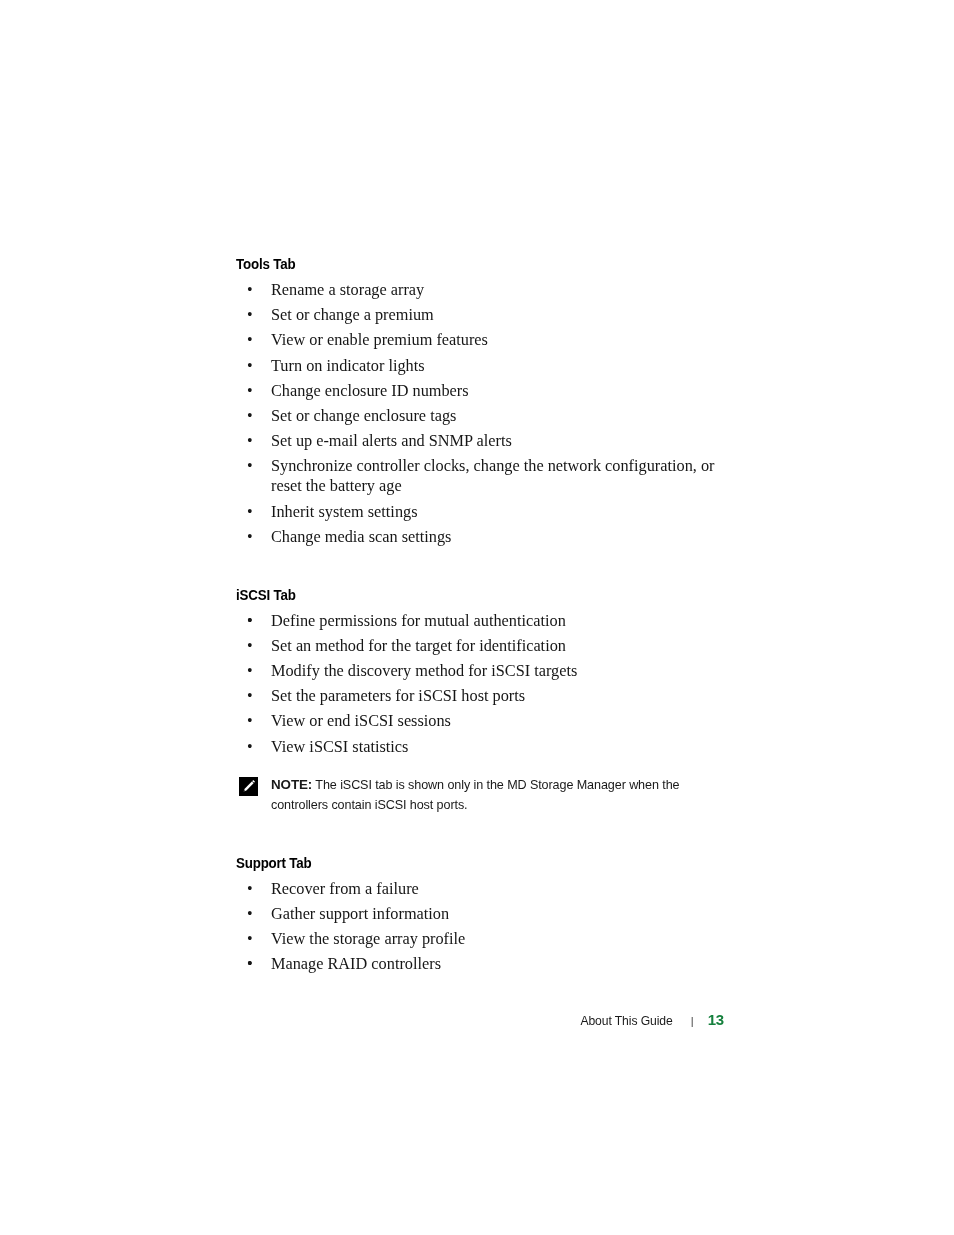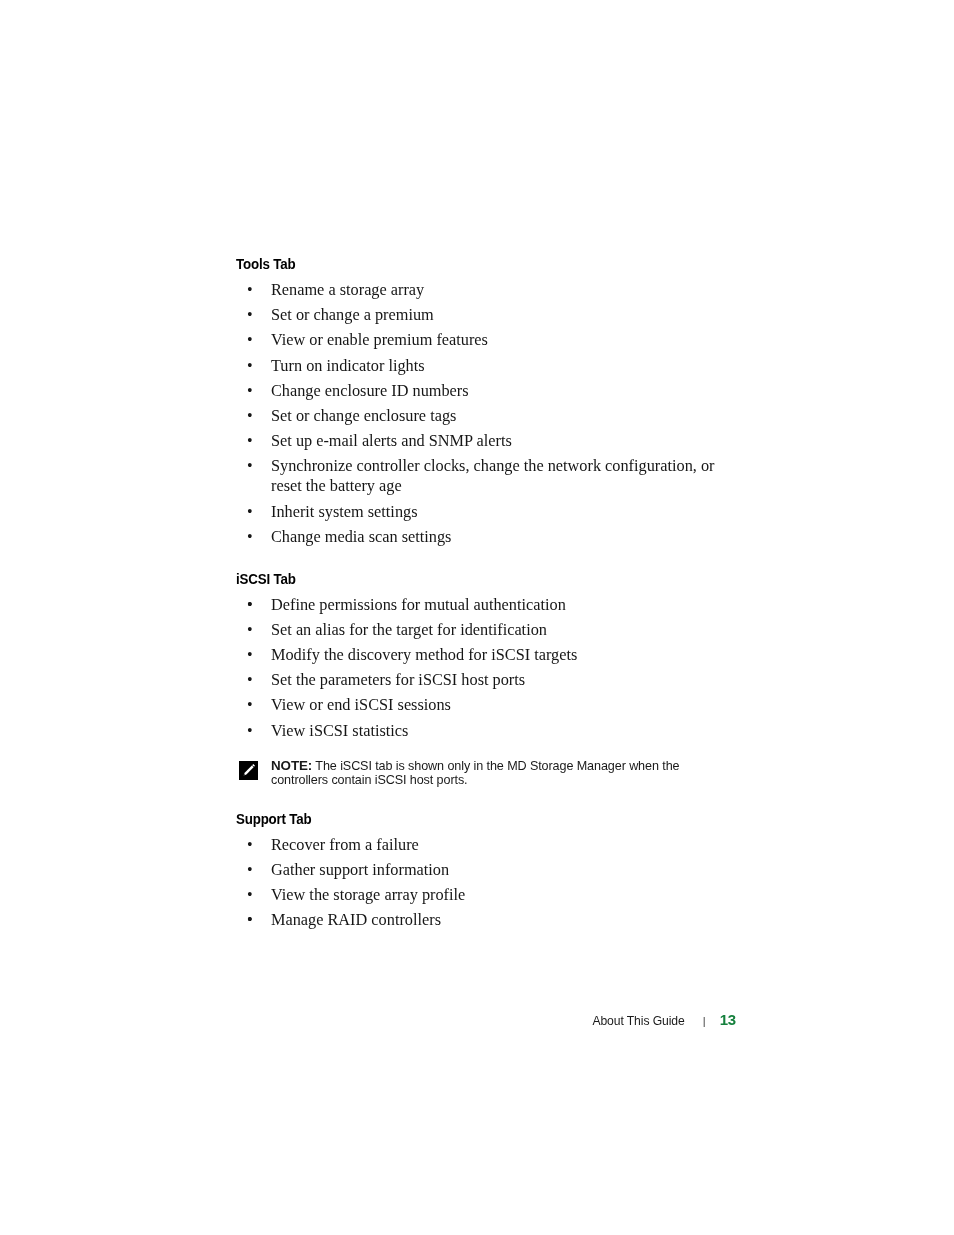--- a/index.html
+++ b/index.html
@@ -36,21 +36,21 @@
     font-weight: bold;
     font-size: 14.5px;
     line-height: 18px;
     letter-spacing: -0.2px;
     color: #000000;
     transform: scaleX(0.92);
     transform-origin: left center;
     margin: 0 0 7px 0;
   }
   .section-block + .section-block {
-    margin-top: 23px;
+    margin-top: 39px;
   }
 
   
   .bullet-list {
     list-style: none;
     margin: 0;
     padding: 0;
   }
   .bullet-item {
     position: relative;
@@ -86,33 +86,33 @@
     height: 19px;
     background: #000000;
     display: block;
   }
   .note-icon svg {
     display: block;
   }
   .note-text {
     font-family: "Liberation Sans", sans-serif;
     font-size: 12.6px;
-    line-height: 14px;
+    line-height: 20px;
     color: #1a1a1a;
     letter-spacing: -0.1px;
   }
   .note-text .note-label {
     font-weight: bold;
     font-size: 13.4px;
   }
 
   
   .footer {
     position: absolute;
-    left: 236px;
+    left: 224px;
     top: 1012px;
     width: 500px;
     height: 24px;
   }
   .footer-inner {
     position: absolute;
     right: 0;
     top: 0;
     display: flex;
     align-items: baseline;
@@ -201,21 +201,21 @@
       <ul class="bullet-list">
         <li class="bullet-item">
           <span class="bullet-dot">•</span>
         </li>
         <li class="bullet-item">
           <span class="bullet-dot">•</span>
           <span>Define permissions for mutual authentication</span>
         </li>
         <li class="bullet-item">
           <span class="bullet-dot">•</span>
-          <span>Set an alias for the target for identification</span>
+          <span>Set an method for the target for identification</span>
         </li>
         <li class="bullet-item">
           <span class="bullet-dot">•</span>
           <span>Modify the discovery method for iSCSI targets</span>
         </li>
         <li class="bullet-item">
           <span class="bullet-dot">•</span>
           <span>Set the parameters for iSCSI host ports</span>
         </li>
         <li class="bullet-item">

